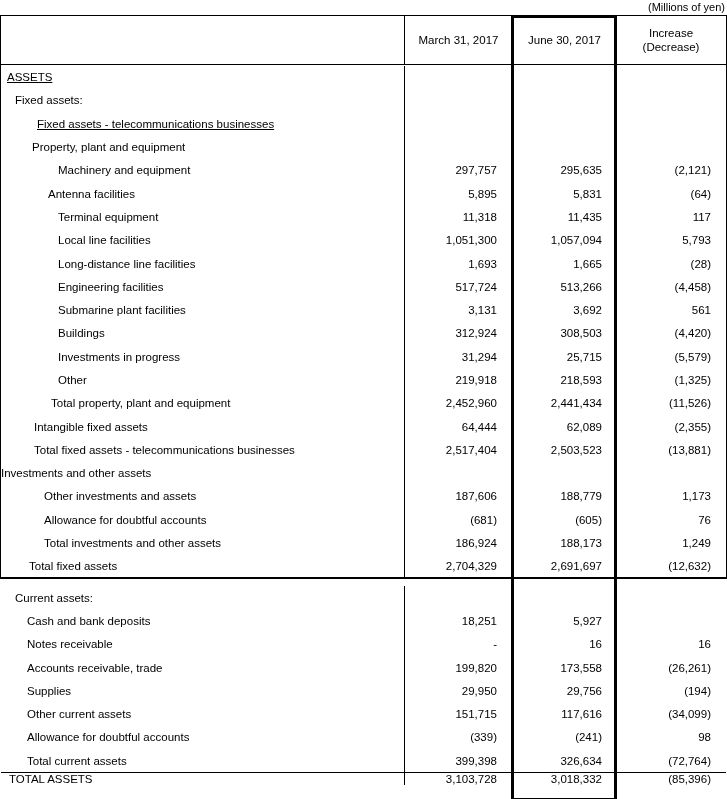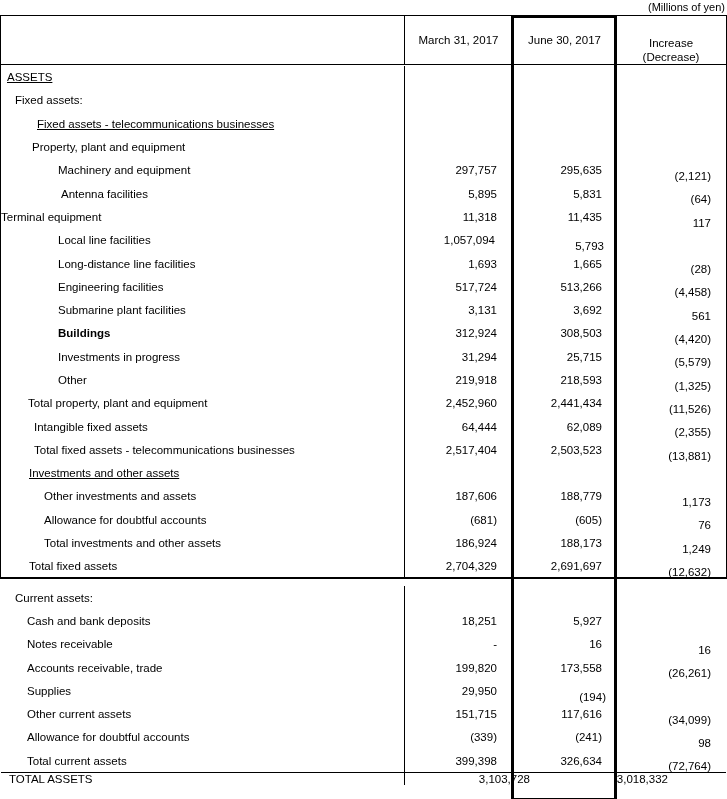--- a/index.html
+++ b/index.html
@@ -41,27 +41,26 @@
     line-height:14px;
   }
   .tbody { flex:0 0 auto; padding-top:1px; }
   .brow { display:flex; height:23.3px; }
   .brow.gap { margin-top:8px; }
   .trow {
     display:flex;
     flex:1 1 auto;
     border-top:1.5px solid #000;
     align-items:center;
-    gap:33px;
   }
   .cell { display:flex; align-items:center; height:100%; }
   .c-label { width:404px; border-right:1.5px solid #000; flex:0 0 404px; }
   .c-m { width:107px; flex:0 0 107px; justify-content:flex-end; padding-right:15px; }
   .c-j { width:105px; flex:0 0 105px; justify-content:flex-end; padding-right:15px; }
-  .c-d { width:108px; flex:0 0 108px; justify-content:flex-end; padding-right:14px;align-items:flex-end; }
+  .c-d { width:108px; flex:0 0 108px; justify-content:flex-end; padding-right:14px; }
   .hcell.c-m, .hcell.c-j, .hcell.c-d { justify-content:center; padding-right:0; }
   .ul { text-decoration:underline; }
   .june-box {
     position:absolute;
     left:509.5px;
     top:-1.5px;
     width:106px;
     height:786.5px;
     border:3px solid #000;
     pointer-events:none;
@@ -121,39 +120,40 @@
       </div>
       <div class="brow">
         <div class="cell c-label" style="padding-left: 57px;">
           <span>Machinery and equipment</span>
         </div>
         <div class="cell c-m">297,757</div>
         <div class="cell c-j">295,635</div>
         <div class="cell c-d">(2,121)</div>
       </div>
       <div class="brow">
-        <div class="cell c-label" style="padding-left: 60px;">
+        <div class="cell c-label" style="padding-left: 47px;">
           <span>Antenna facilities</span>
         </div>
         <div class="cell c-m">5,895</div>
         <div class="cell c-j">5,831</div>
         <div class="cell c-d">(64)</div>
       </div>
       <div class="brow">
-        <div class="cell c-label" style="">
+        <div class="cell c-label" style="padding-left: 57px;">
           <span>Terminal equipment</span>
         </div>
         <div class="cell c-m">11,318</div>
         <div class="cell c-j">11,435</div>
         <div class="cell c-d">117</div>
       </div>
       <div class="brow">
         <div class="cell c-label" style="padding-left: 57px;">
           <span>Local line facilities</span>
         </div>
+        <div class="cell c-m">1,051,300</div>
         <div class="cell c-j">1,057,094</div>
         <div class="cell c-d">5,793</div>
       </div>
       <div class="brow">
         <div class="cell c-label" style="padding-left: 57px;">
           <span>Long-distance line facilities</span>
         </div>
         <div class="cell c-m">1,693</div>
         <div class="cell c-j">1,665</div>
         <div class="cell c-d">(28)</div>
@@ -168,21 +168,21 @@
       </div>
       <div class="brow">
         <div class="cell c-label" style="padding-left: 57px;">
           <span>Submarine plant facilities</span>
         </div>
         <div class="cell c-m">3,131</div>
         <div class="cell c-j">3,692</div>
         <div class="cell c-d">561</div>
       </div>
       <div class="brow">
-        <div class="cell c-label" style="padding-left: 57px; font-weight: bold;">
+        <div class="cell c-label" style="padding-left: 57px;">
           <span>Buildings</span>
         </div>
         <div class="cell c-m">312,924</div>
         <div class="cell c-j">308,503</div>
         <div class="cell c-d">(4,420)</div>
       </div>
       <div class="brow">
         <div class="cell c-label" style="padding-left: 57px;">
           <span>Investments in progress</span>
         </div>
@@ -192,21 +192,21 @@
       </div>
       <div class="brow">
         <div class="cell c-label" style="padding-left: 57px;">
           <span>Other</span>
         </div>
         <div class="cell c-m">219,918</div>
         <div class="cell c-j">218,593</div>
         <div class="cell c-d">(1,325)</div>
       </div>
       <div class="brow">
-        <div class="cell c-label" style="padding-left: 27px;">
+        <div class="cell c-label" style="padding-left: 50px;">
           <span>Total property, plant and equipment</span>
         </div>
         <div class="cell c-m">2,452,960</div>
         <div class="cell c-j">2,441,434</div>
         <div class="cell c-d">(11,526)</div>
       </div>
       <div class="brow">
         <div class="cell c-label" style="padding-left: 33px;">
           <span>Intangible fixed assets</span>
         </div>
@@ -216,21 +216,21 @@
       </div>
       <div class="brow">
         <div class="cell c-label" style="padding-left: 33px;">
           <span>Total fixed assets - telecommunications businesses</span>
         </div>
         <div class="cell c-m">2,517,404</div>
         <div class="cell c-j">2,503,523</div>
         <div class="cell c-d">(13,881)</div>
       </div>
       <div class="brow">
-        <div class="cell c-label" style="padding-left: 28px; text-decoration: underline;">
+        <div class="cell c-label" style="">
           <span>Investments and other assets</span>
         </div>
         <div class="cell c-m"></div>
         <div class="cell c-j"></div>
         <div class="cell c-d"></div>
       </div>
       <div class="brow">
         <div class="cell c-label" style="padding-left: 43px;">
           <span>Other investments and assets</span>
         </div>
@@ -291,20 +291,21 @@
         </div>
         <div class="cell c-m">199,820</div>
         <div class="cell c-j">173,558</div>
         <div class="cell c-d">(26,261)</div>
       </div>
       <div class="brow">
         <div class="cell c-label" style="padding-left: 26px;">
           <span>Supplies</span>
         </div>
         <div class="cell c-m">29,950</div>
+        <div class="cell c-j">29,756</div>
         <div class="cell c-d">(194)</div>
       </div>
       <div class="brow">
         <div class="cell c-label" style="padding-left: 26px;">
           <span>Other current assets</span>
         </div>
         <div class="cell c-m">151,715</div>
         <div class="cell c-j">117,616</div>
         <div class="cell c-d">(34,099)</div>
       </div>

